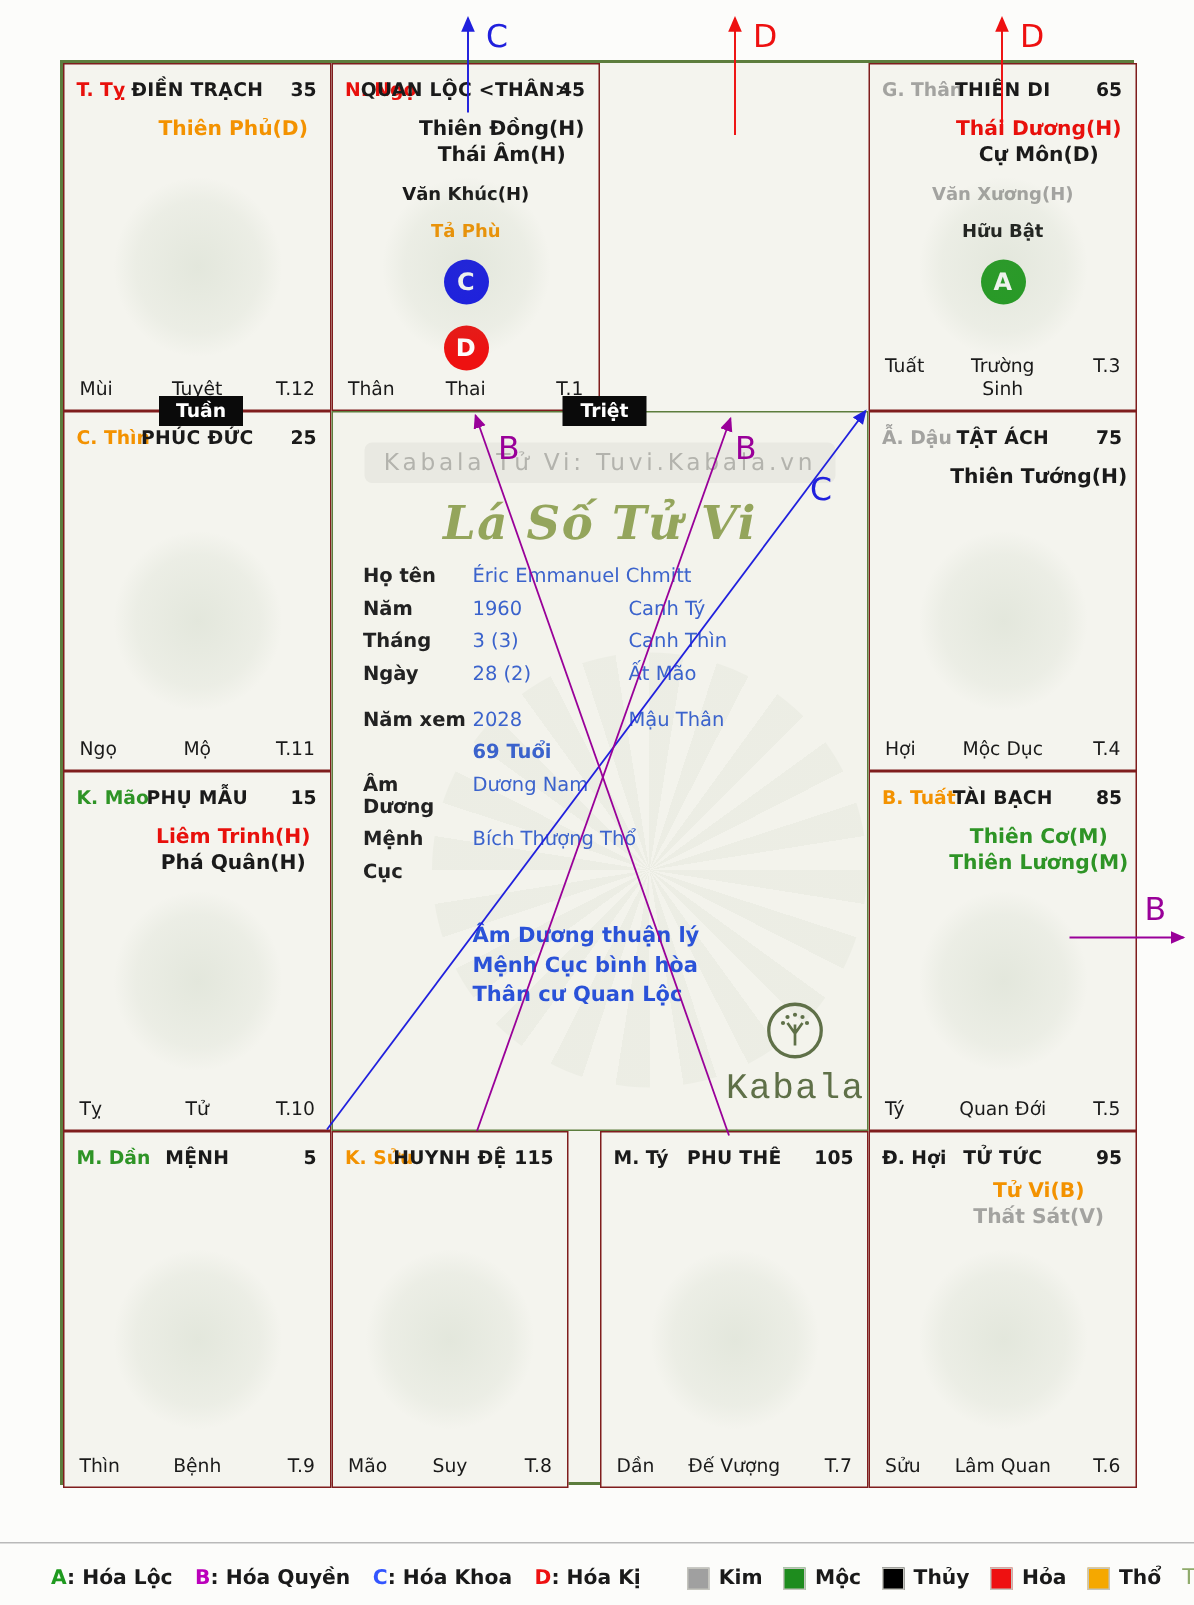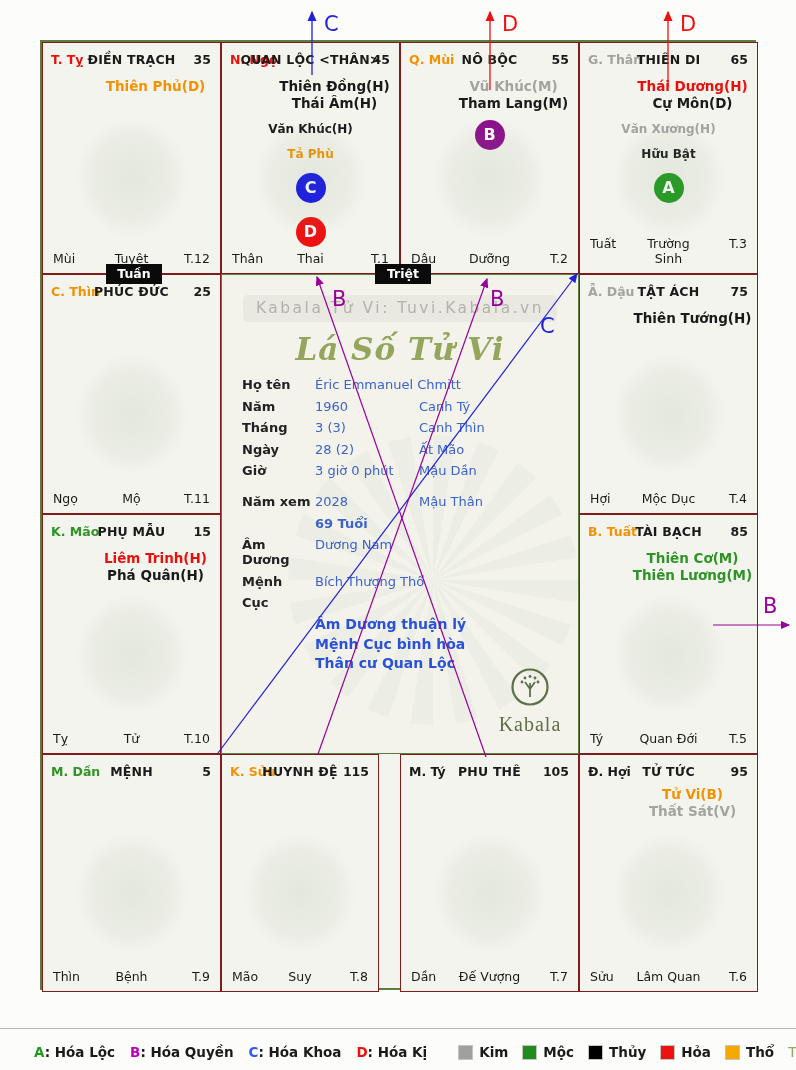--- a/index.html
+++ b/index.html
@@ -52,21 +52,21 @@
                   font-size:31px; color:#94a55c; letter-spacing:1px; }
   .info { position:absolute; left:20px; top:102px; width:320px; font-size:13px; }
   .irow { display:grid; grid-template-columns:73px 104px 1fr; margin-bottom:6.5px; }
   .irow.gap { margin-top:16px; }
   .ilabel { font-weight:bold; color:#222; }
   .ival { color:#3b63cc; }
   .ival.span2 { grid-column:2/4; }
   .v-bold { font-weight:bold; }
   .notes { position:absolute; left:93px; top:340px; color:#2a52d8; font-weight:bold; font-size:14px; line-height:19.5px; }
   .kabala-logo { position:absolute; left:262px; top:392px; width:92px; text-align:center; color:#5f7048; }
-  .kabala-logo .word { font-family:Liberation Serif, serif; font-size:20px; letter-spacing:1px; margin-top:2px; }
+  .kabala-logo .word { font-family:Liberation Mono, monospace; font-size:24px; letter-spacing:1px; margin-top:2px; }
 
   
   .overlay { position:absolute; left:0; top:0; z-index:40; pointer-events:none; }
   .overlay text { font-family:"DejaVu Sans", sans-serif; font-size:21px; }
 
   
   .foot-line { position:absolute; left:0; right:0; top:1028px; border-top:1px solid #b9b9b9; }
   .legend { position:absolute; left:34px; right:24px; top:1040px; height:24px; display:flex; align-items:center;
             font-size:13.5px; color:#1a1a1a; }
   .lg-item { font-weight:bold; margin-right:15px; white-space:nowrap; }
@@ -113,38 +113,20 @@
       <div class="badge-row"><span class="badge" style="background-color: rgb(20, 20, 232);">C</span></div>
       <div class="badge-row" style="margin-top:14px"><span class="badge" style="background-color: rgb(238, 17, 17);">D</span></div>
     </div>
     <div class="cfoot">
         <span class="b1">Thân</span>
         <span class="b2">Thai</span>
         <span class="b3">T.1</span>
       </div>
   </div>
 
-  <div class="cell" style="left:358px;top:0;width:179px;height:232px">
-    <div class="animal"></div>
-    <div class="hdr">
-        <span class="can" style="color: rgb(243, 146, 0);">Q. Mùi</span>
-        <span class="palace">NÔ BỘC</span>
-        <span class="num">55</span>
-      </div>
-    <div class="stars">
-      <div class="star-lg" style="color: rgb(163, 163, 160);">Vũ Khúc(M)</div>
-      <div class="star-lg" style="color: rgb(26, 26, 26);">Tham Lang(M)</div>
-      <div class="badge-row" style="margin-top:9px"><span class="badge" style="background-color: rgb(140, 13, 140);">B</span></div>
-    </div>
-    <div class="cfoot">
-        <span class="b1">Dậu</span>
-        <span class="b2">Dưỡng</span>
-        <span class="b3">T.2</span>
-      </div>
-  </div>
 
   <div class="cell" style="left:537px;top:0;width:179px;height:232px">
     <div class="animal"></div>
     <div class="hdr">
         <span class="can" style="color: rgb(163, 163, 160);">G. Thân</span>
         <span class="palace">THIÊN DI</span>
         <span class="num">65</span>
       </div>
     <div class="stars">
       <div class="star-lg" style="color: rgb(232, 16, 12);">Thái Dương(H)</div>
@@ -303,25 +285,20 @@
         </div>
       <div class="irow">
           <span class="ilabel">Tháng</span>
           <span class="ival">3  (3)</span>
           <span class="ival">Canh Thìn</span>
         </div>
       <div class="irow">
           <span class="ilabel">Ngày</span>
           <span class="ival">28  (2)</span>
           <span class="ival">Ất Mão</span>
-        </div>
-      <div class="irow">
-          <span class="ilabel">Giờ</span>
-          <span class="ival">3 giờ 0 phút</span>
-          <span class="ival">Mậu Dần</span>
         </div>
       <div class="irow gap">
           <span class="ilabel">Năm xem</span>
           <span class="ival">2028</span>
           <span class="ival">Mậu Thân</span>
         </div>
       <div class="irow">
           <span class="ilabel"></span>
           <span class="ival v-bold">69 Tuổi</span>
         </div>

